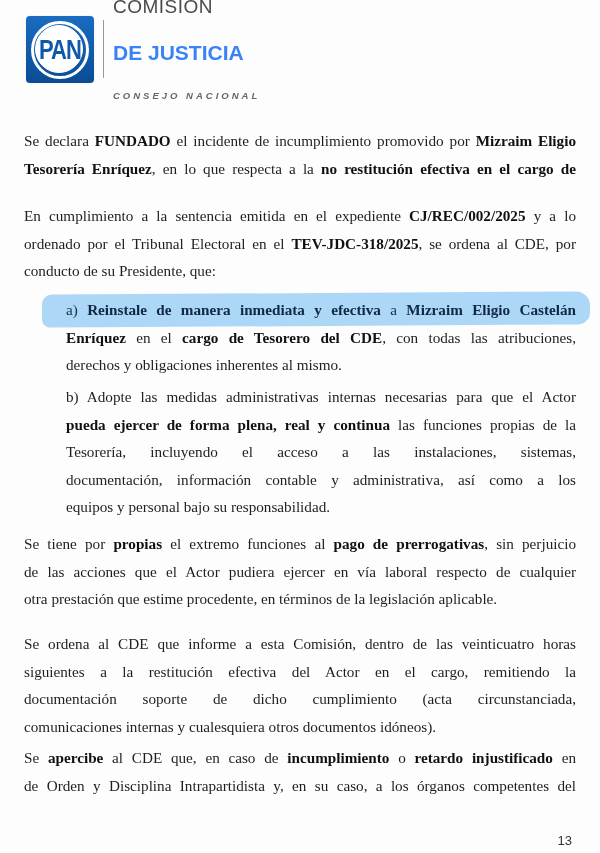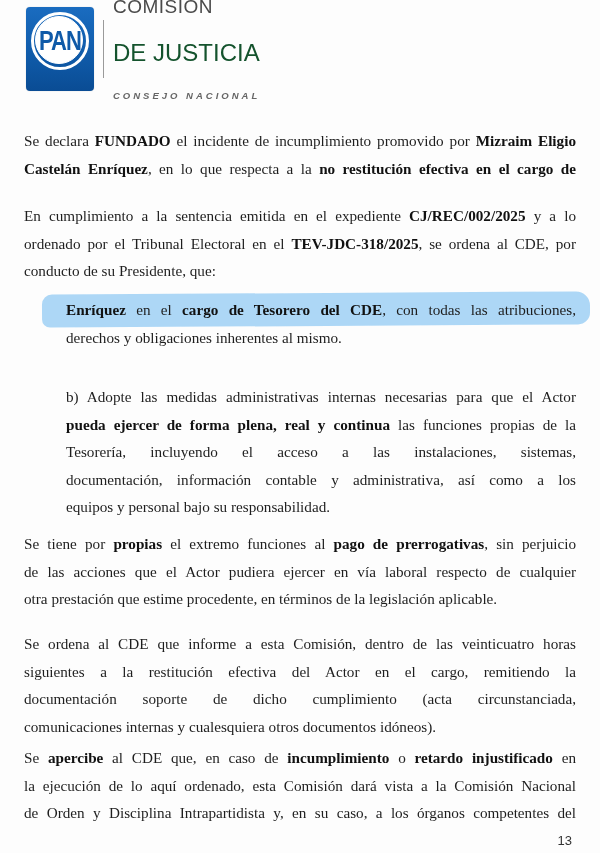--- a/index.html
+++ b/index.html
@@ -25,21 +25,21 @@
     .header {
       position: absolute;
       left: 26px;
       top: 13px;
       height: 72px;
       display: flex;
       align-items: center;
     }
     .logo-box {
       width: 68px;
-      height: 84px;
+      height: 67px;
       border-radius: 4px;
       background: linear-gradient(180deg, #1a6cc0 0%, #0f5aa8 60%, #0a4c94 100%);
       position: relative;
       box-shadow: 0 0 1px rgba(0,0,0,0.3);
     }
     .logo-ring {
       position: absolute;
       left: 5px; top: 5px;
       width: 52px; height: 52px;
       border: 3px solid #ffffff;
@@ -82,25 +82,25 @@
       gap: 24px;
     }
     .brand-line1 {
       font-size: 19px;
       font-weight: normal;
       letter-spacing: 0.5px;
       line-height: 21px;
       color: #4a4a4a;
     }
     .brand-line2 {
-      font-size: 24px;
-      font-weight: normal;
+      font-size: 21px;
+      font-weight: bold;
       letter-spacing: 0px;
       line-height: 24px;
-      color: #14532d;
+      color: #3b82f6;
     }
     .brand-line3 {
       font-size: 9.5px;
       font-weight: bold;
       letter-spacing: 3px;
       line-height: 14px;
       color: #666666;
       font-style: italic;
     }
 
@@ -167,39 +167,42 @@
       <span class="brand-line2">DE JUSTICIA</span>
       <span class="brand-line3">CONSEJO NACIONAL</span>
     </div>
   </div>
 
   <div class="para" style="top:127px;">
     <span class="line just">
       <span>Se declara </span><b>FUNDADO</b><span> el incidente de incumplimiento promovido por </span><b>Mizraim Eligio</b>
     </span>
     <span class="line just">
-      <b>Castelán Enríquez</b><span>, en lo que respecta a la </span><b>no restitución efectiva en el cargo de</b>
+      <b>Tesorería Enríquez</b><span>, en lo que respecta a la </span><b>no restitución efectiva en el cargo de</b>
     </span>
   </div>
 
   <div class="para" style="top:202px;">
     <span class="line just">
       <span>En cumplimiento a la sentencia emitida en el expediente </span><b>CJ/REC/002/2025</b><span> y a lo</span>
     </span>
     <span class="line just">
       <span>ordenado por el Tribunal Electoral en el </span><b>TEV-JDC-318/2025</b><span>, se ordena al CDE, por</span>
     </span>
     <span class="line">
       <span>conducto de su Presidente, que:</span>
     </span>
   </div>
 
   <div class="highlight"></div>
 
   <div class="para indent" style="top:296px;">
+    <span class="line just hl-text">
+      <span>a) </span><b>Reinstale de manera inmediata y efectiva</b><span> a </span><b>Mizraim Eligio Castelán</b>
+    </span>
     <span class="line just">
       <b>Enríquez</b><span> en el </span><b>cargo de Tesorero del CDE</b><span>, con todas las atribuciones,</span>
     </span>
     <span class="line">
       <span>derechos y obligaciones inherentes al mismo.</span>
     </span>
   </div>
 
   <div class="para indent" style="top:383px;">
     <span class="line just">
@@ -244,22 +247,19 @@
     <span class="line">
       <span>comunicaciones internas y cualesquiera otros documentos idóneos).</span>
     </span>
   </div>
 
   <div class="para" style="top:744px;">
     <span class="line just">
       <span>Se </span><b>apercibe</b><span> al CDE que, en caso de </span><b>incumplimiento</b><span> o </span><b>retardo injustificado</b><span> en</span>
     </span>
     <span class="line just">
-      <span>la ejecución de lo aquí ordenado, esta Comisión dará vista a la Comisión Nacional</span>
-    </span>
-    <span class="line just">
       <span>de Orden y Disciplina Intrapartidista y, en su caso, a los órganos competentes del</span>
     </span>
   </div>
 
   <div class="page-number">13</div>
 
 </div>
 
 </body></html>

